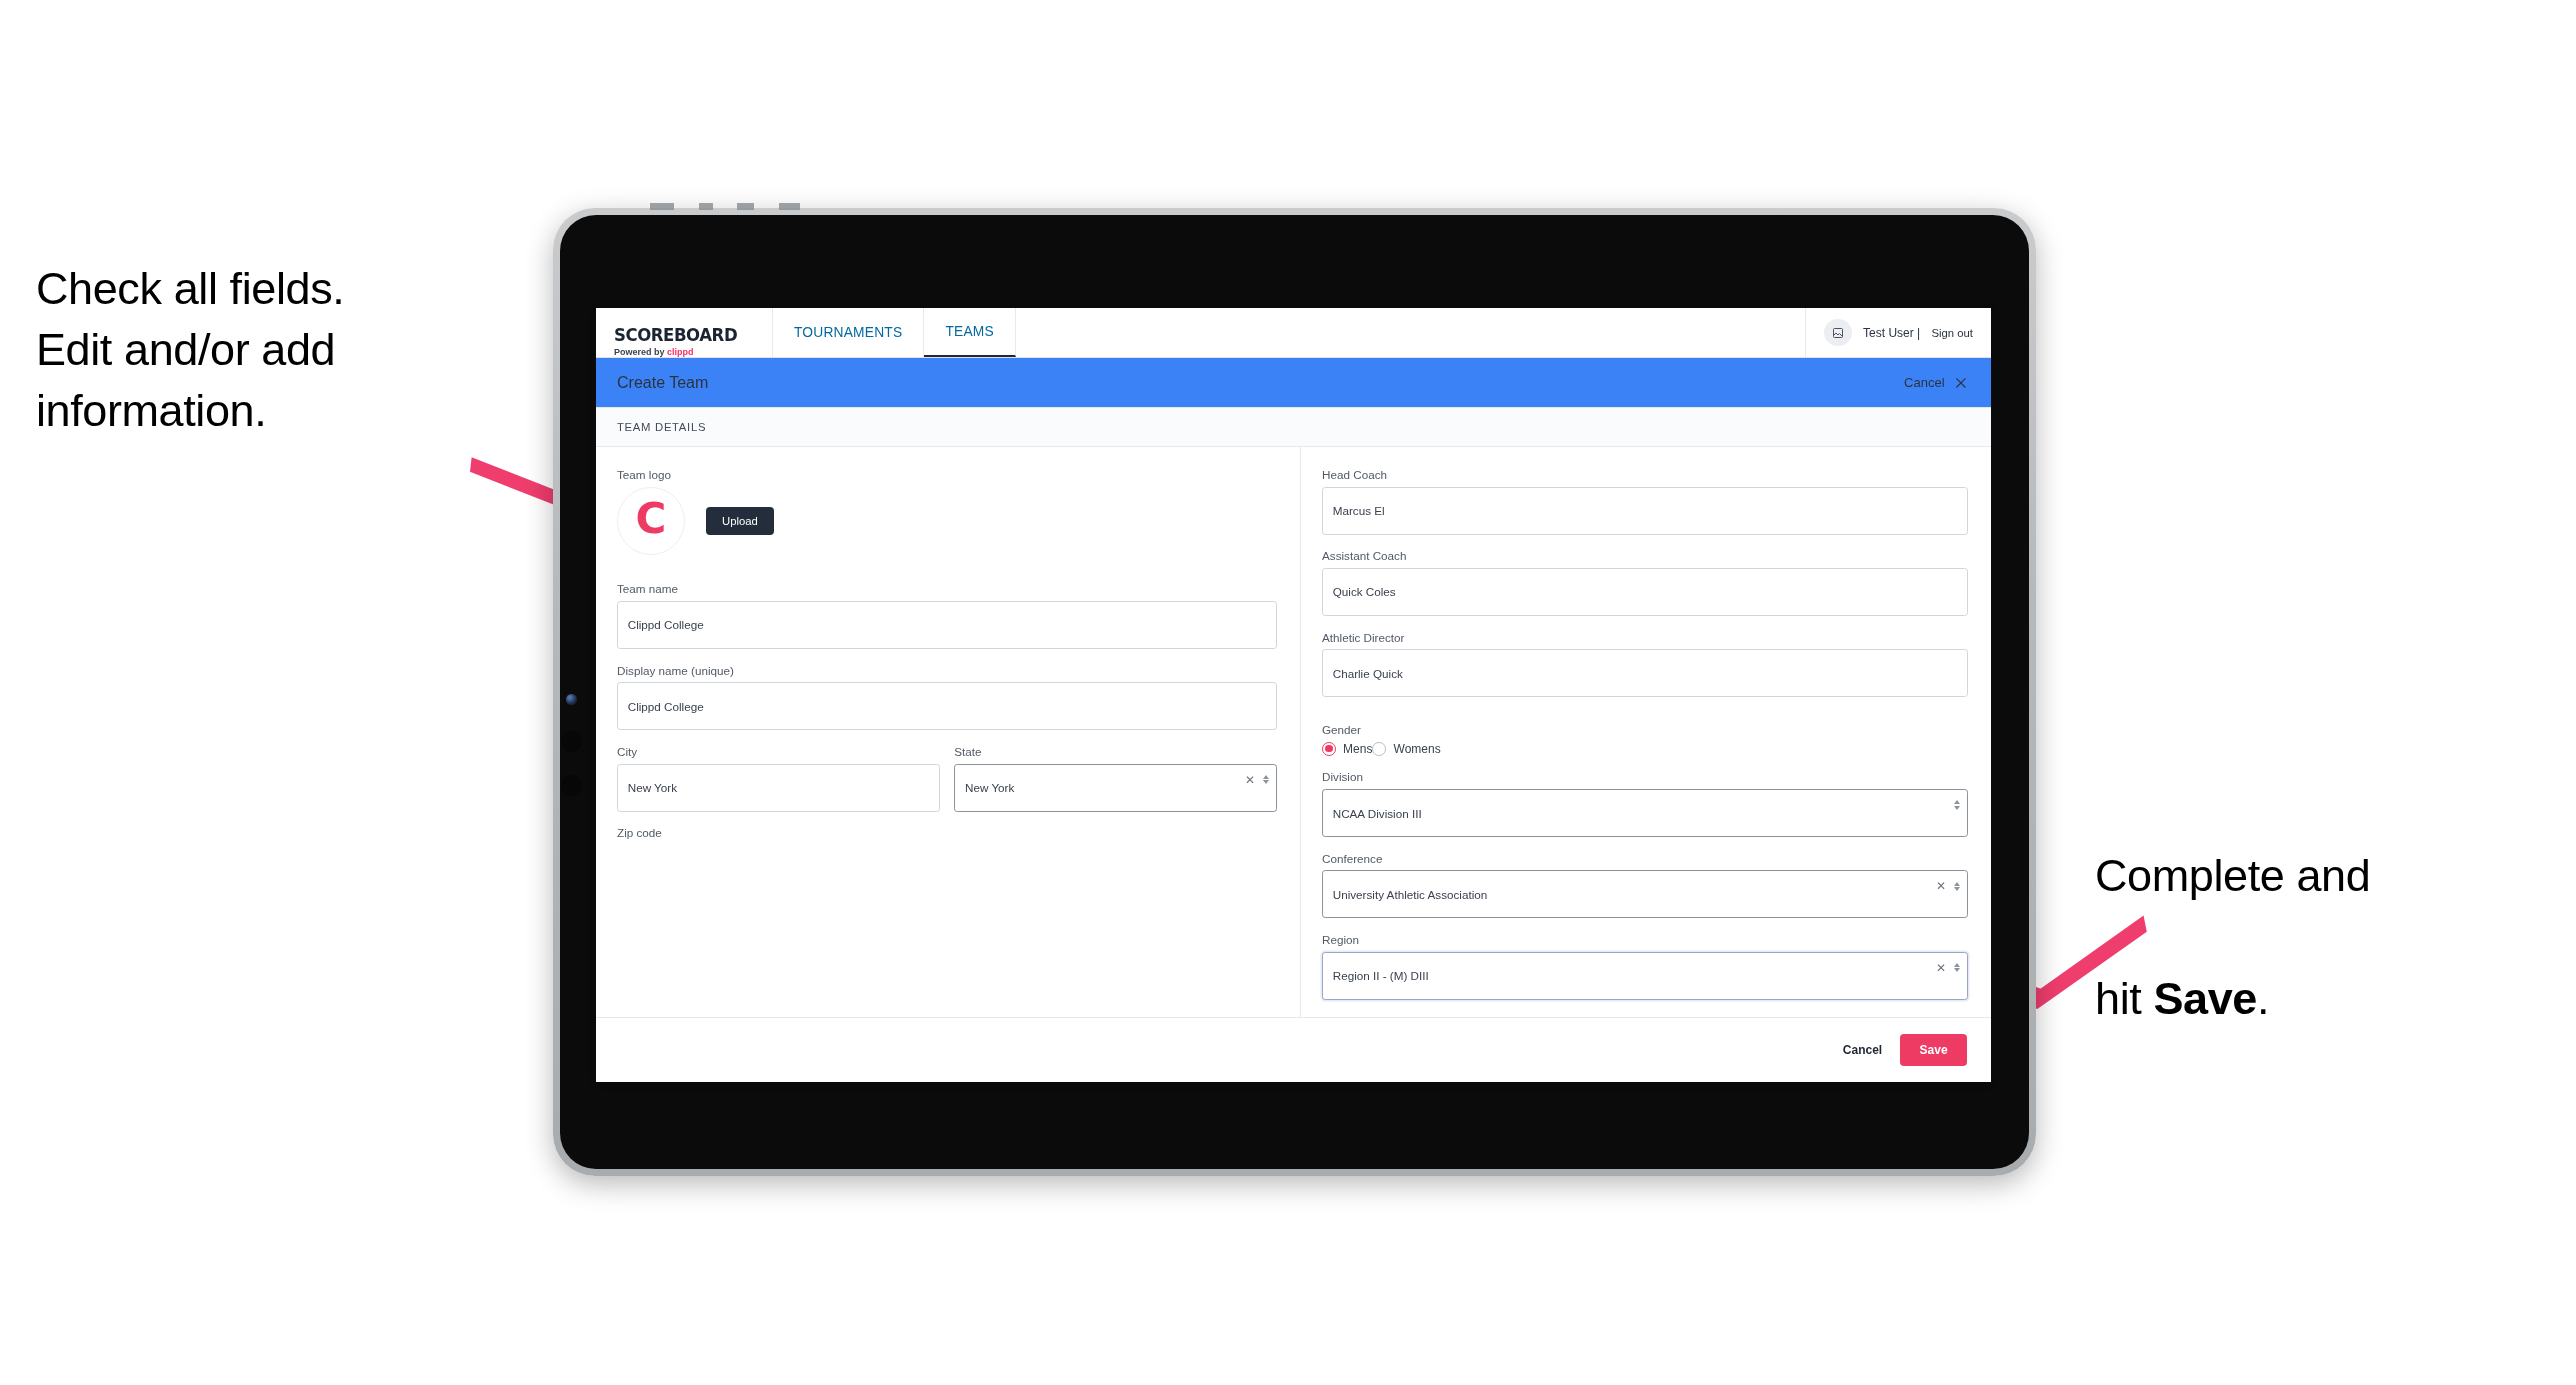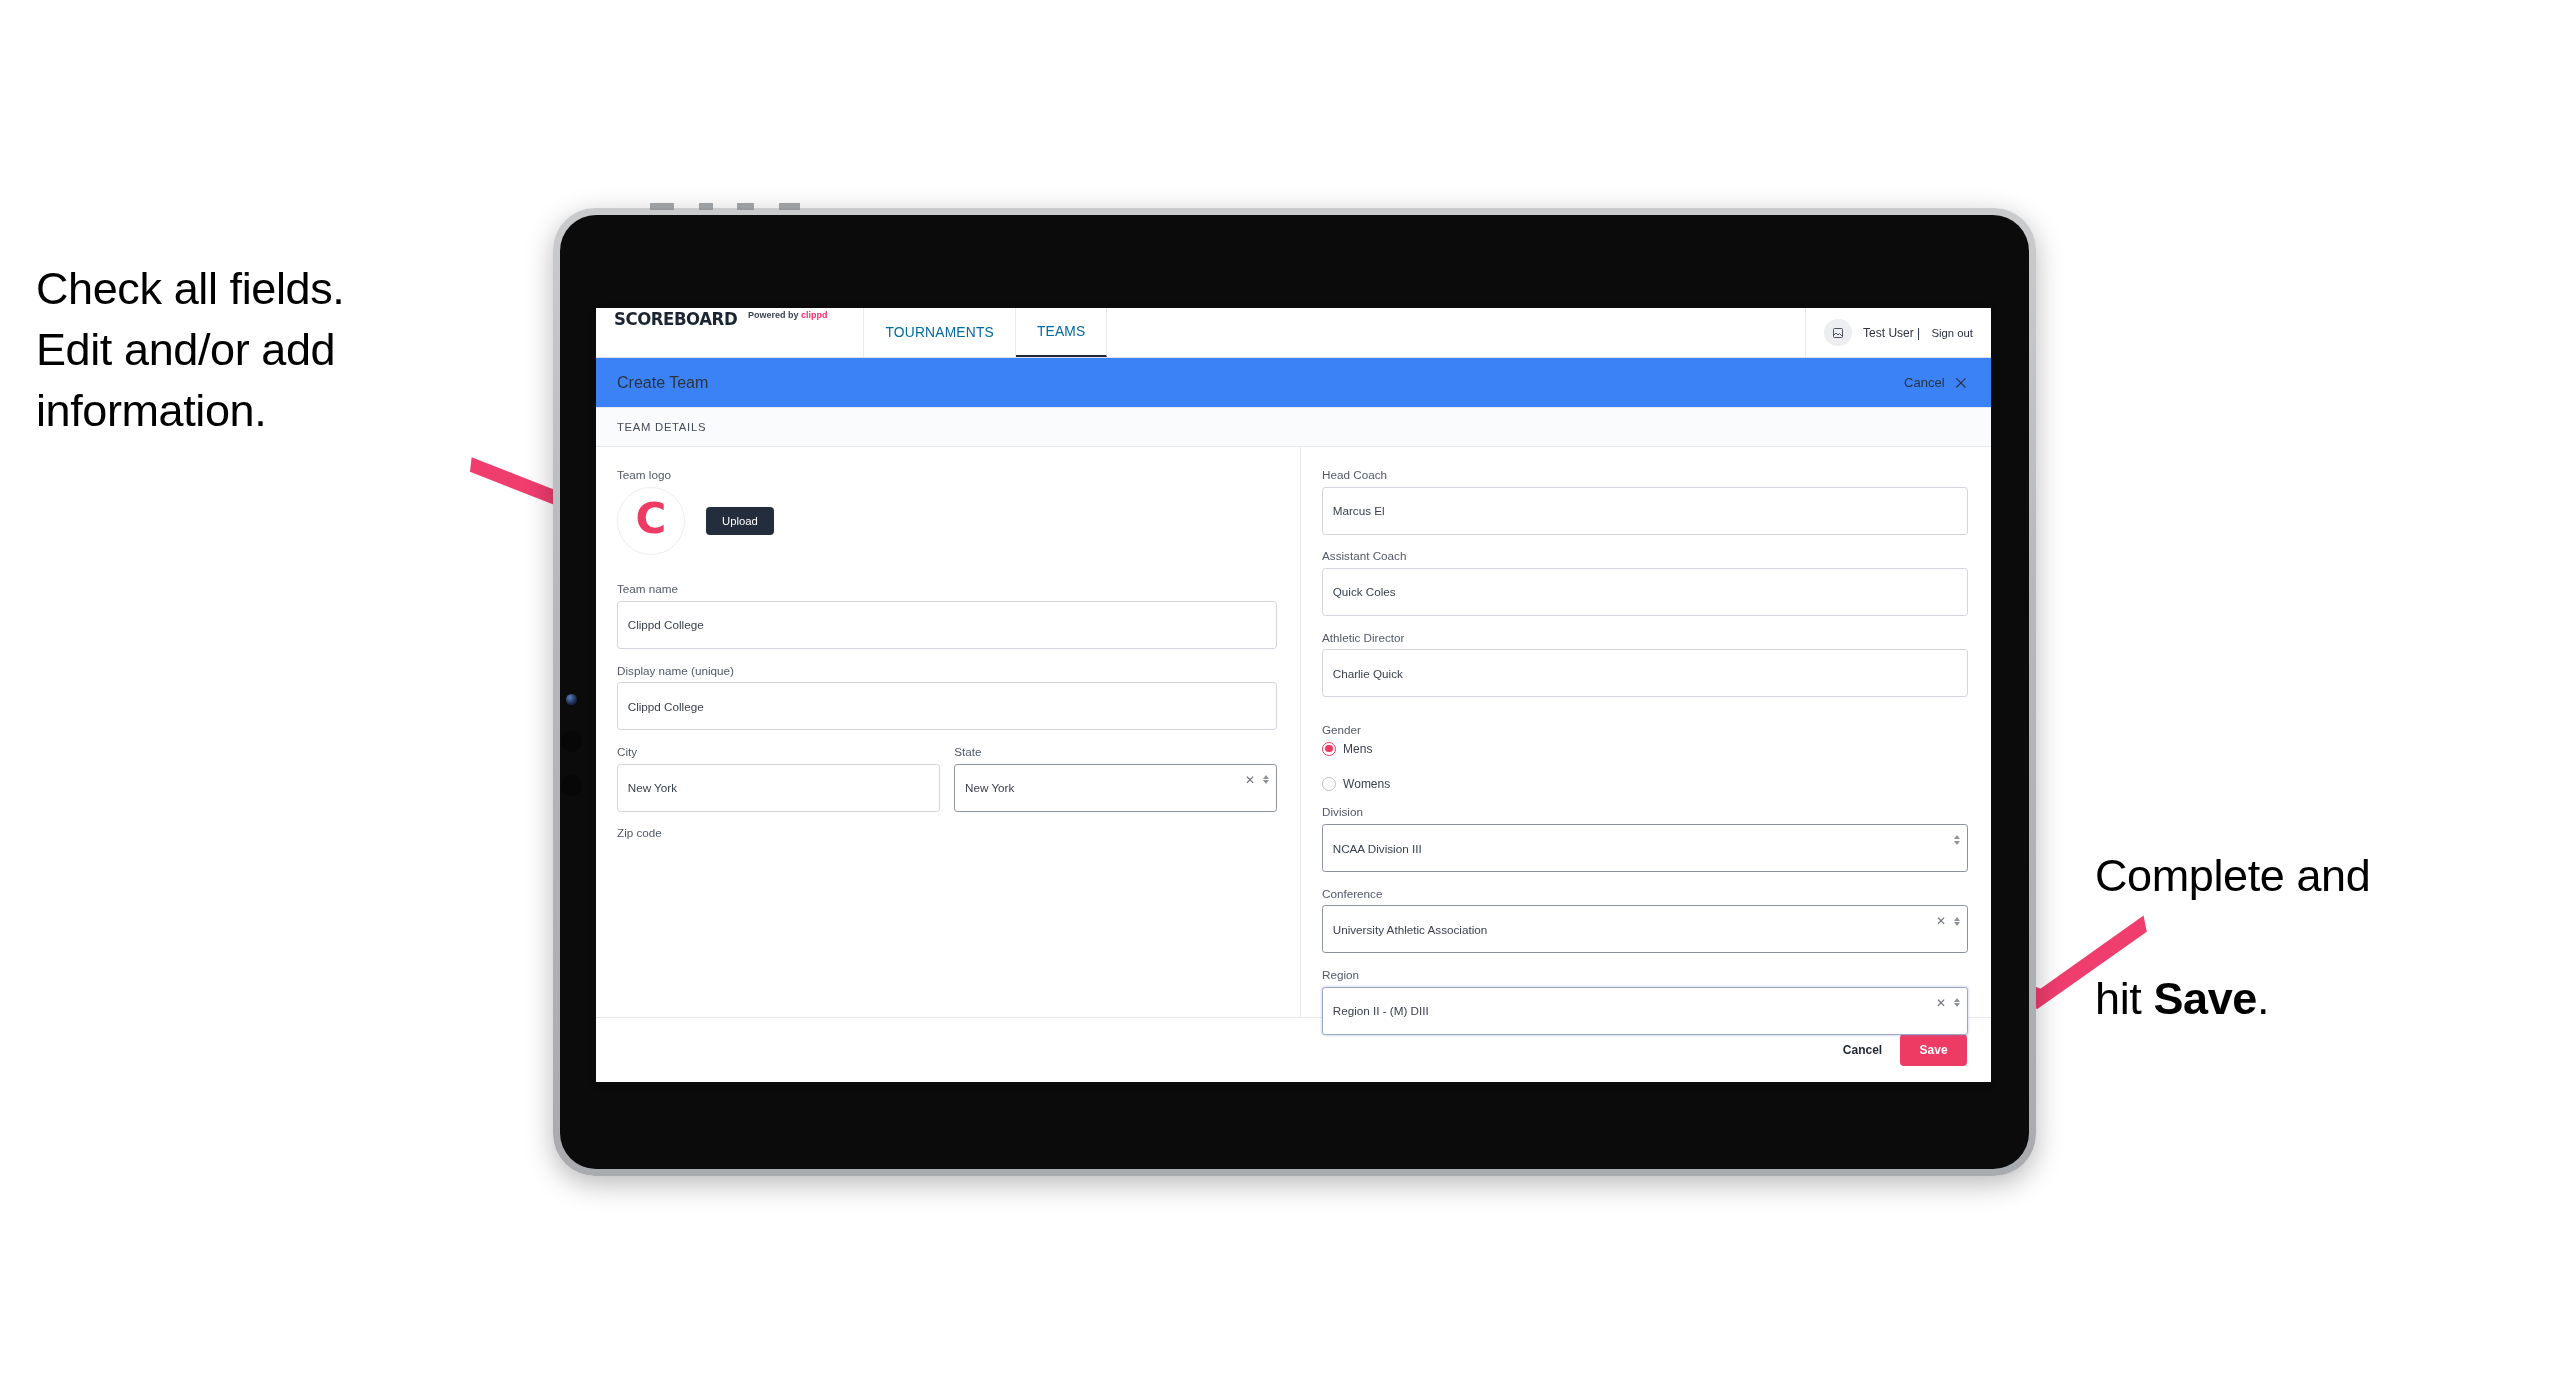--- a/index.html
+++ b/index.html
@@ -76,22 +76,22 @@
 
   
   .navbar {
     height: 50px; flex: 0 0 50px;
     display: flex; align-items: stretch;
     border-bottom: 0.8px solid #dfe1e5;
     background: #fff;
     position: relative;
   }
   .brand {
-    display: flex; flex-direction: row; justify-content: flex-end;
-    padding: 0 36px 0 18px;
+    display: flex; flex-direction: column; justify-content: flex-end;
+    padding: 0 24px 0 18px;
     border-right: 0.8px solid #e8eaed;
   }
   .brand-main {
     font-size: 18px; font-weight: 700; letter-spacing: -0.5px;
     color: #1b2431; font-family: "DejaVu Sans", sans-serif;
     transform: scaleX(0.92); transform-origin: left center;
   }
   .brand-sub { font-size: 9px; color: #3c4450; margin-top: 1.6px; font-weight:600; }
   .brand-sub .pink { color: #f43168; font-weight: 700; }
 
@@ -200,21 +200,21 @@
   .clear-x { font-size: 12px; line-height: 1; cursor:pointer; color:#6b7280;}
   .chev { display:flex; flex-direction:column; gap:1.6px; cursor:pointer;}
   .chev i {
     width: 0; height: 0; border-left: 3.2px solid transparent; border-right: 3.2px solid transparent;
     display:block;
   }
   .chev i.up { border-bottom: 4px solid #8d939c; }
   .chev i.dn { border-top: 4px solid #8d939c; }
 
   
-  .radio-row { display:flex; align-items:flex-start; gap: 21px; margin-top: 1.6px; flex-direction: column; }
+  .radio-row { display:flex; align-items:flex-end; margin-top: 1.6px; }
   .radio { display:flex; align-items:center; gap: 7.3px; cursor:pointer; }
   .rdot {
     width: 13.8px; height: 13.8px; border-radius: 50%;
     border: 1.3px solid #b9bec6; background:#fff;
     display:flex; align-items:center; justify-content:center;
   }
   .rdot.on { border-color: #ee3b63; }
   .rdot.on::after {
     content:''; width: 7.3px; height:7.3px; border-radius:50%; background:#ee3b63;
   }

